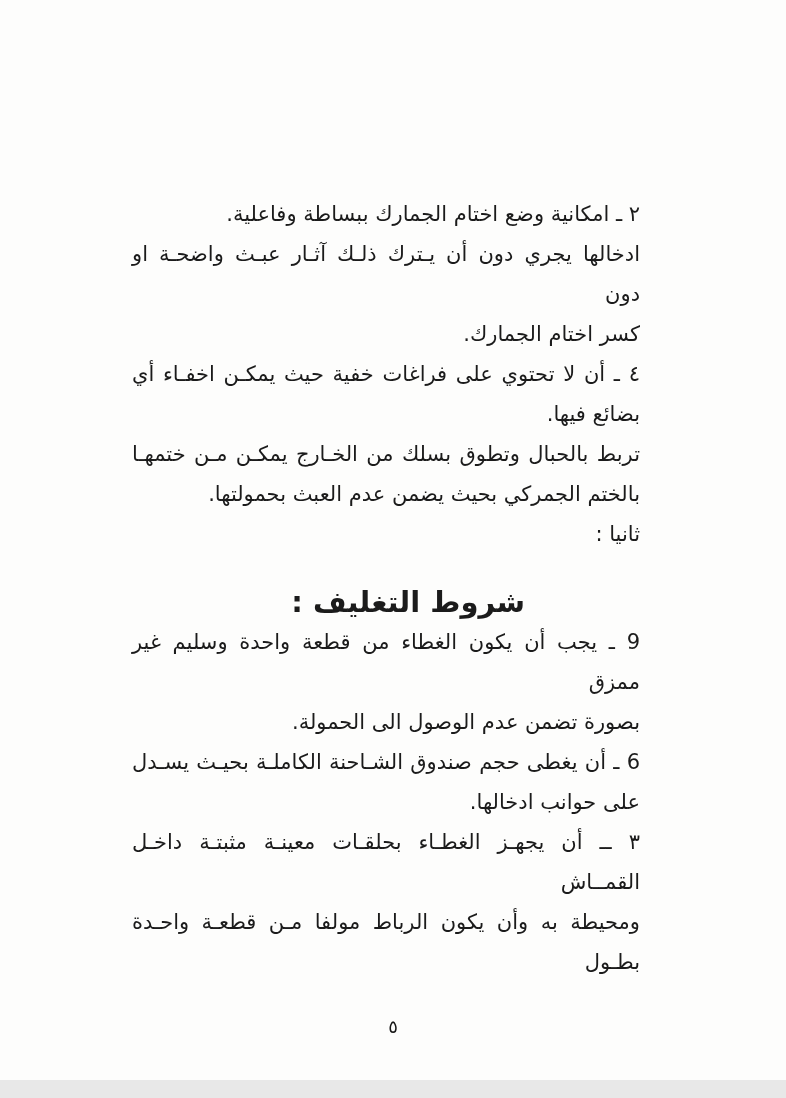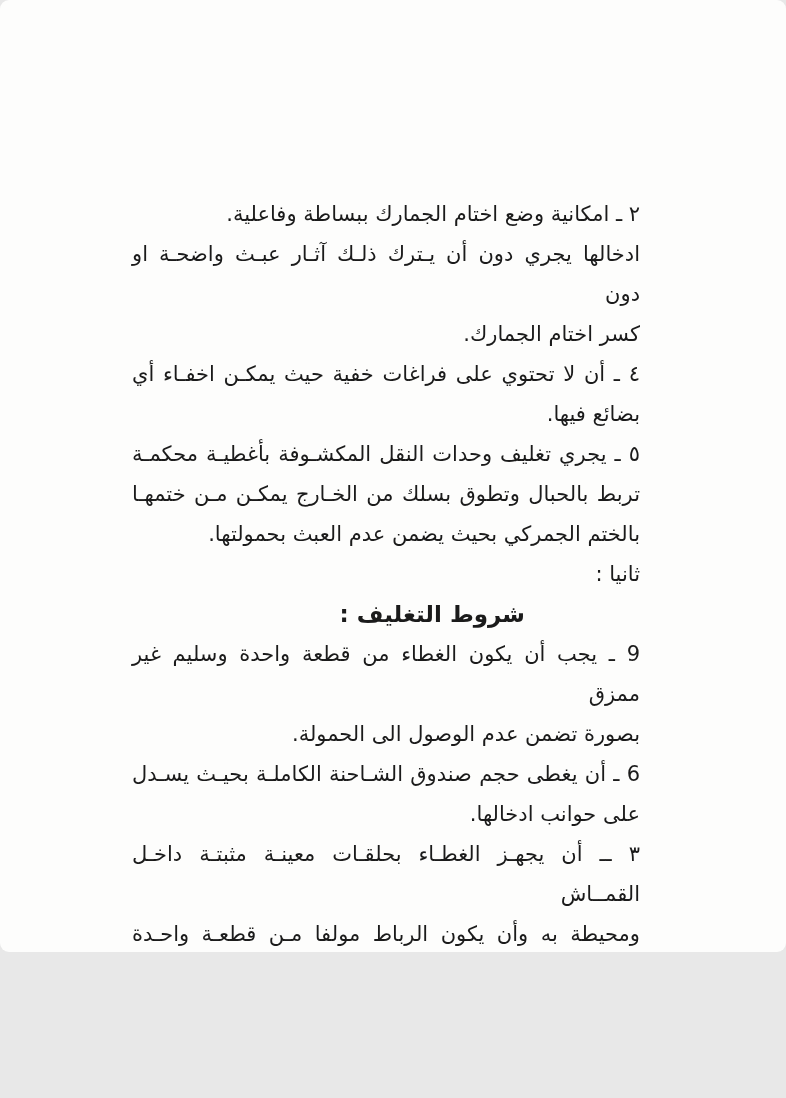--- a/index.html
+++ b/index.html
@@ -3,27 +3,26 @@
 <meta charset="utf-8">
 <style>
   html, body {
     margin: 0;
     padding: 0;
     background: #e8e8e8;
   }
   .page {
     position: relative;
     width: 786px;
-    height: 952px;
+    height: 1080px;
     margin: 0 auto;
     background: #fdfdfc;
     color: #1b1b1b;
     font-family: "DejaVu Sans", sans-serif;
     overflow: hidden;
-    border-radius: 9px;
   }
   .text-block {
     position: absolute;
     top: 194px;
     right: 146px;
     left: 132px;
     direction: rtl;
     unicode-bidi: embed;
     font-size: 21px;
     line-height: 40px;
@@ -31,22 +30,23 @@
   }
   .line {
     white-space: normal;
   }
   .line.justify {
     text-align: justify;
     text-align-last: justify;
   }
   .line.heading {
     font-weight: bold;
-    font-size: 23px;
+    font-size: 29px;
     padding-right: 115px;
+    margin-top: 28px;
   }
   .page-number {
     position: absolute;
     top: 1016px;
     left: 0;
     width: 100%;
     text-align: center;
     direction: rtl;
     font-size: 18px;
     color: #151515;
@@ -55,21 +55,20 @@
 </head>
 <body>
 
 <div class="page">
   <main class="text-block" id="lines-container">
       <div class="line">٢ ـ امكانية وضع اختام الجمارك ببساطة وفاعلية.</div>
       <div class="line justify">ادخالها يجري دون أن يـترك ذلـك آثـار عبـث واضحـة او دون</div>
       <div class="line">كسر اختام الجمارك.</div>
       <div class="line justify">٤ ـ أن لا تحتوي على فراغات خفية حيث يمكـن اخفـاء أي</div>
       <div class="line">بضائع فيها.</div>
-      <div class="line justify">٥ ـ يجري تغليف وحدات النقل المكشـوفة بأغطيـة محكمـة</div>
       <div class="line justify">تربط بالحبال وتطوق بسلك من الخـارج يمكـن مـن ختمهـا</div>
       <div class="line">بالختم الجمركي بحيث يضمن عدم العبث بحمولتها.</div>
       <div class="line">ثانيا :</div>
       <div class="line heading">شروط التغليف :</div>
       <div class="line justify">9 ـ يجب أن يكون الغطاء من قطعة واحدة وسليم غير ممزق</div>
       <div class="line">بصورة تضمن عدم الوصول الى الحمولة.</div>
       <div class="line justify">6 ـ أن يغطى حجم صندوق الشـاحنة الكاملـة بحيـث يسـدل</div>
       <div class="line">على حوانب ادخالها.</div>
       <div class="line justify">٣ ــ أن يجهـز الغطـاء بحلقـات معينـة مثبتـة داخـل القمــاش</div>
       <div class="line justify">ومحيطة به وأن يكون الرباط مولفا مـن قطعـة واحـدة بطـول</div>

